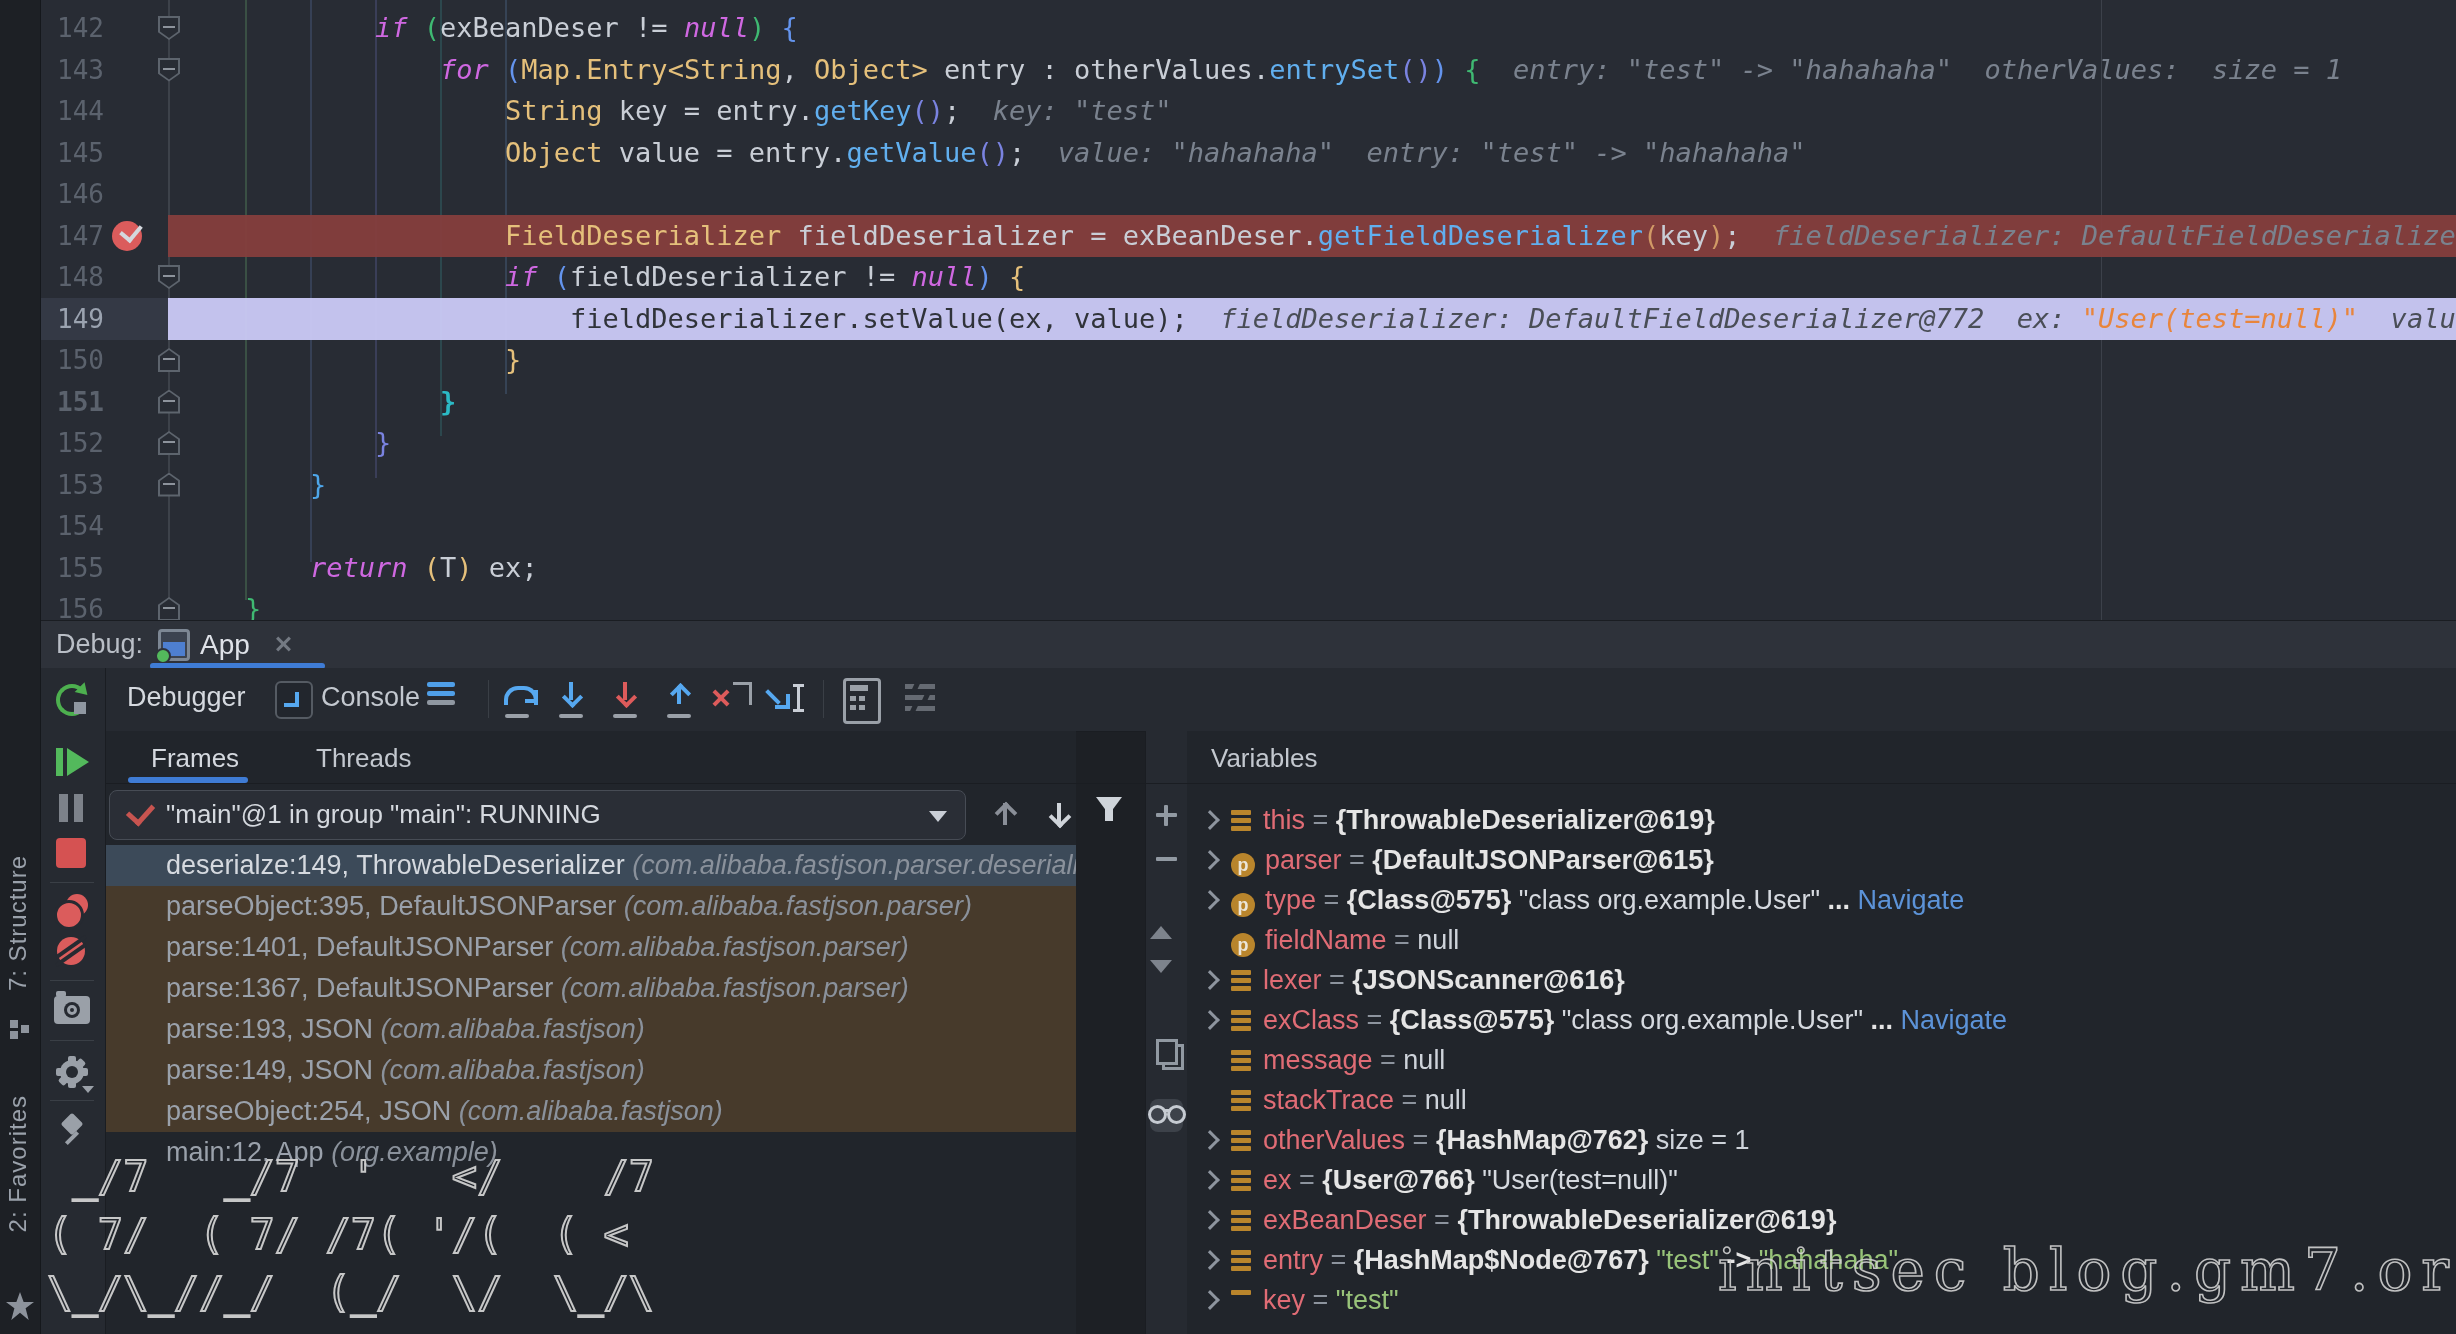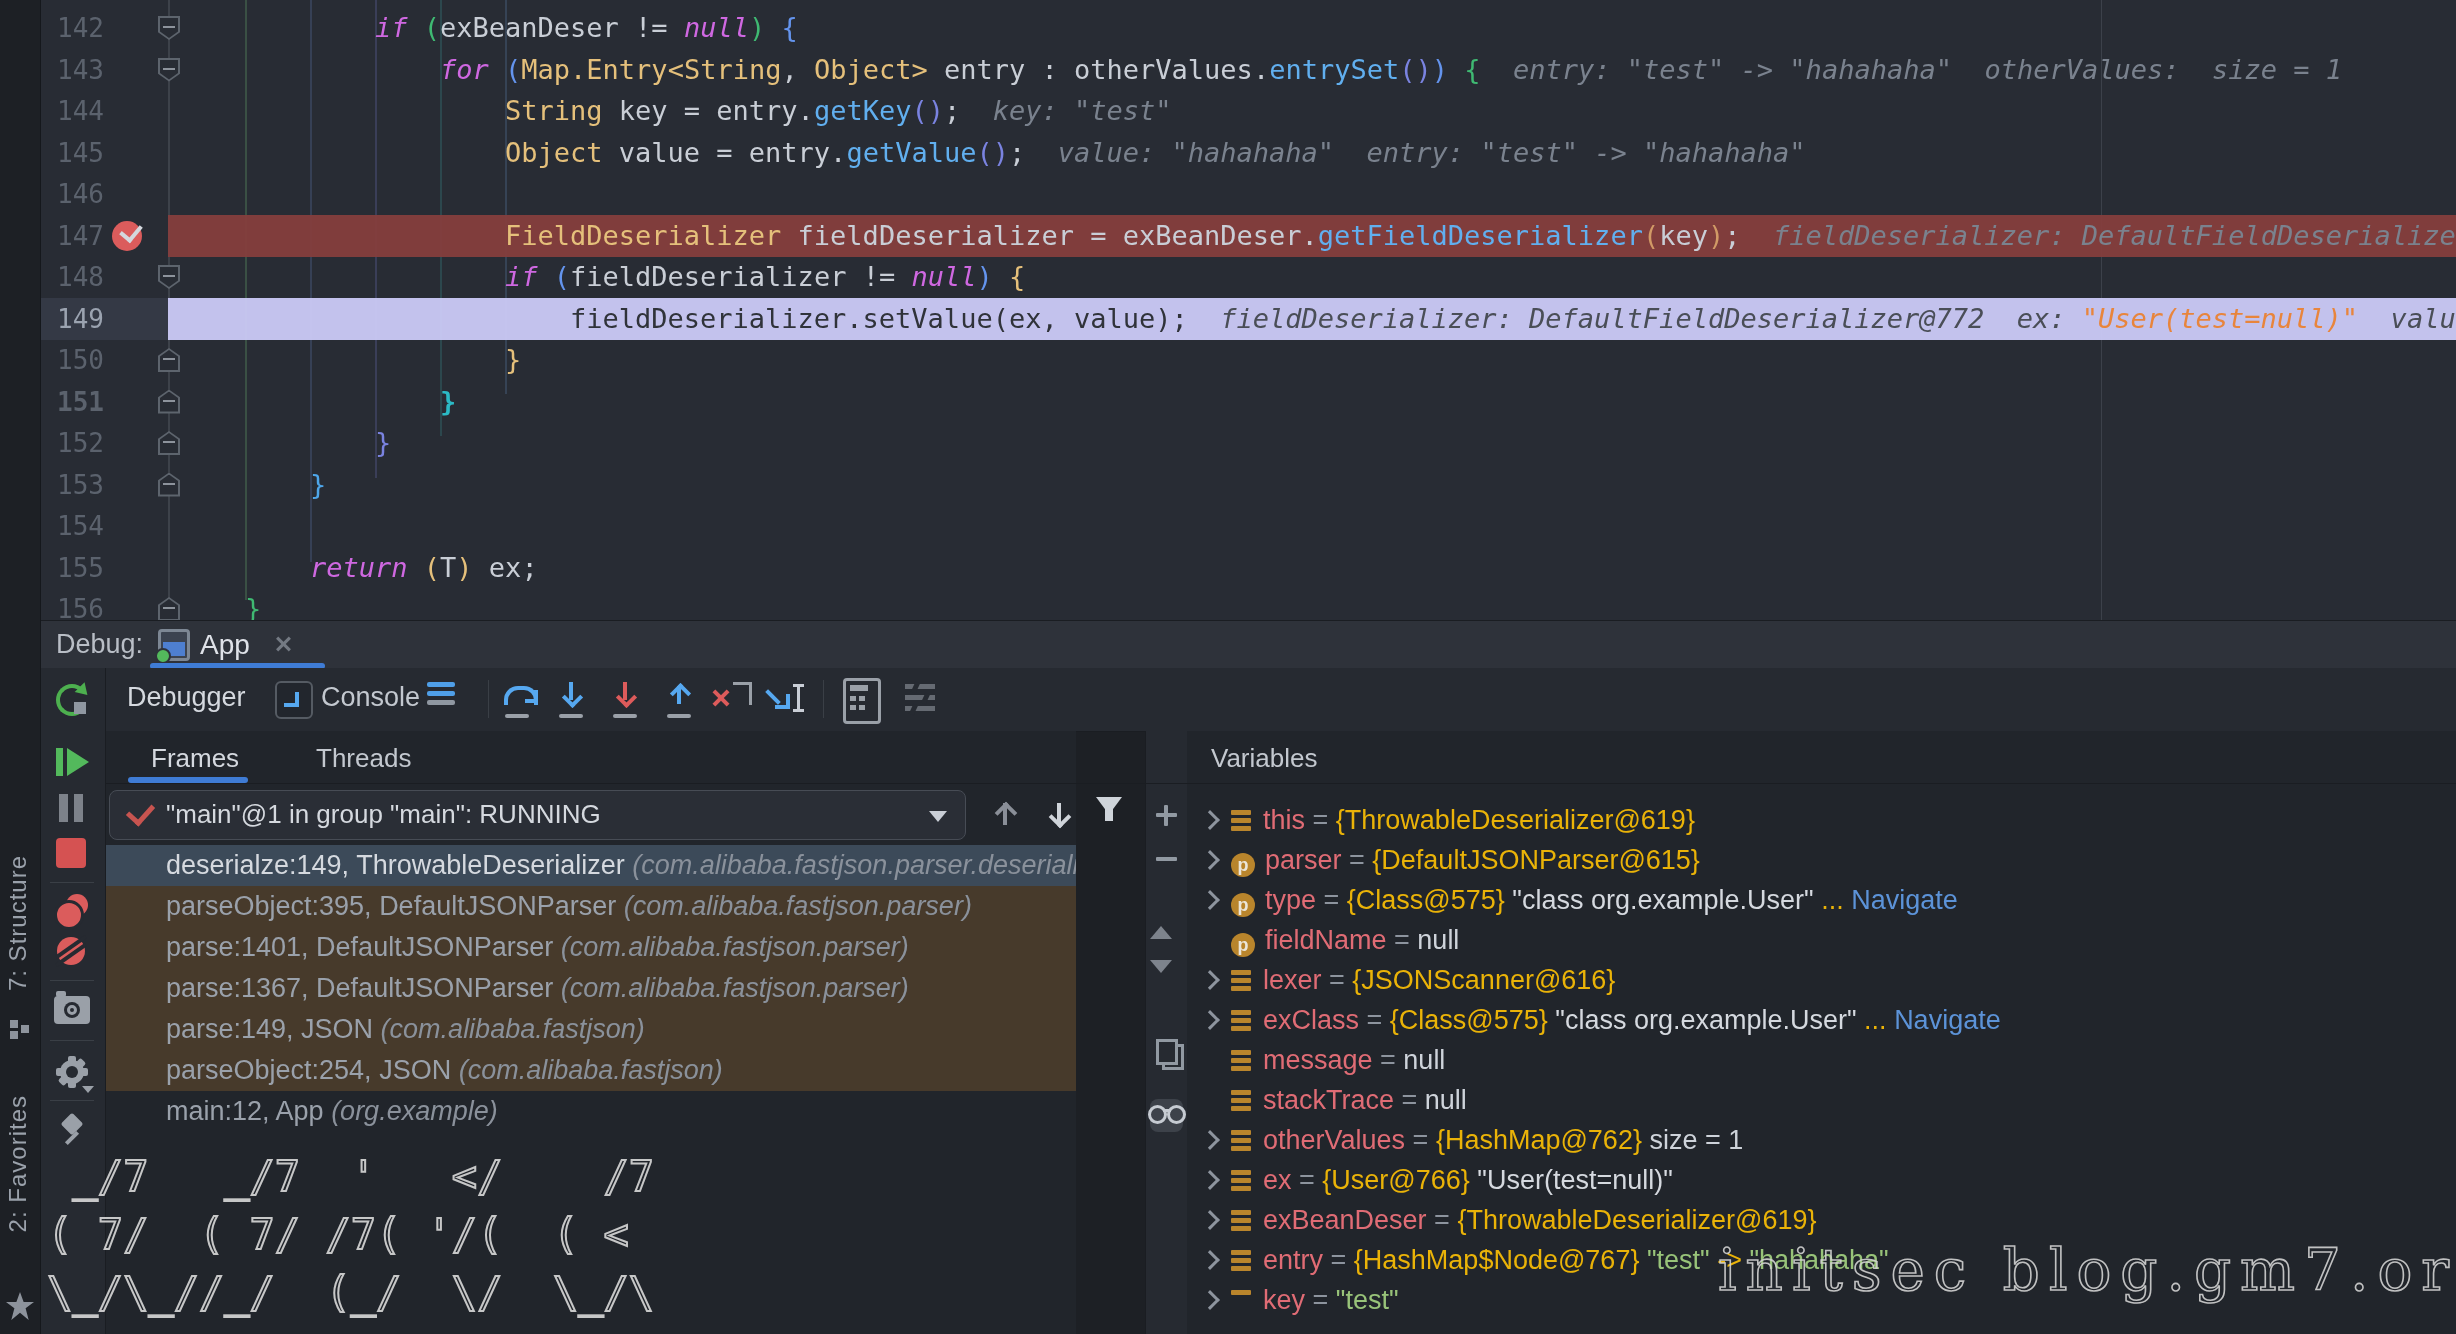--- a/index.html
+++ b/index.html
@@ -98,21 +98,21 @@
   .copyic.back{left:12px;top:9px;}
   .glasses{position:absolute;left:-2px;top:6px;width:38px;height:20px;}
   .glasses i{position:absolute;width:13px;height:13px;border:3px solid #c6cbd2;border-radius:50%;top:0;}
   .glasses i.l{left:0;} .glasses i.r{right:0;}
   .glasses b{position:absolute;left:15px;top:4px;width:8px;height:3px;background:#c6cbd2;}
   .sbtn.active{background:#3d424a;border-radius:8px;}
   
   #vars{left:1187px;top:731px;width:1269px;height:603px;background:#21252b;overflow:hidden;}
   #vars .vtitle{position:absolute;left:24px;top:12px;font-size:26px;color:#c3c8cf;}
   .vrow{position:relative;height:40px;line-height:40px;white-space:nowrap;font-size:27px;overflow:hidden;}
-  .vname{color:#e06c75;} .veq{color:#8d949e;} .vval{color:#eab308;}
+  .vname{color:#e06c75;} .veq{color:#8d949e;} .vval{color:#e5e5e5;font-weight:bold;}
   .vwstr{color:#d5d9df;} .vgstr{color:#98c379;} .vplain{color:#ced3da;} .vlink{color:#5c93d8;}
   .vchev{display:inline-block;width:11px;height:11px;border-right:3px solid #8d949e;
          border-bottom:3px solid #8d949e;transform:rotate(-45deg);margin:0 14px 2px 16px;}
   .vchev.none{border-color:transparent;}
   .ic-field{display:inline-block;width:20px;height:22px;position:relative;margin-right:12px;top:3px;}
   .ic-field i{position:absolute;left:0;width:20px;height:5px;background:#b9852c;border-radius:1px;}
   .ic-param{display:inline-block;width:24px;height:24px;border-radius:50%;background:#b9852c;
             color:#ebe6da;text-align:center;line-height:24px;font-size:18px;font-weight:bold;
             margin-right:10px;position:relative;top:2px;}
   
@@ -317,20 +317,21 @@
   </span>
   <span class="icon-abs" style="left:990px;top:66px;width:30px;height:34px;">
     <span class="funnel"></span>
       <span class="funnel-stem"></span>
   </span>
   <div class="abs" id="frames-list" style="left:0;top:114px;right:0;">
       <div class="frow sel"><span>deserialze:149, ThrowableDeserializer </span><span class="pkg">(com.alibaba.fastjson.parser.deserializer)</span></div>
       <div class="frow lib"><span>parseObject:395, DefaultJSONParser </span><span class="pkg">(com.alibaba.fastjson.parser)</span></div>
       <div class="frow lib"><span>parse:1401, DefaultJSONParser </span><span class="pkg">(com.alibaba.fastjson.parser)</span></div>
       <div class="frow lib"><span>parse:1367, DefaultJSONParser </span><span class="pkg">(com.alibaba.fastjson.parser)</span></div>
+      <div class="frow lib"><span>parse:193, JSON </span><span class="pkg">(com.alibaba.fastjson)</span></div>
       <div class="frow lib"><span>parse:149, JSON </span><span class="pkg">(com.alibaba.fastjson)</span></div>
       <div class="frow lib"><span>parseObject:254, JSON </span><span class="pkg">(com.alibaba.fastjson)</span></div>
       <div class="frow"><span>main:12, App </span><span class="pkg">(org.example)</span></div>
     </div>
 </div>
 <div id="hdr-border" class="abs"></div>
 
 <div id="split" class="abs">
   <span class="sbtn" style="top:68px;">
       <span class="plusbar1"></span>

